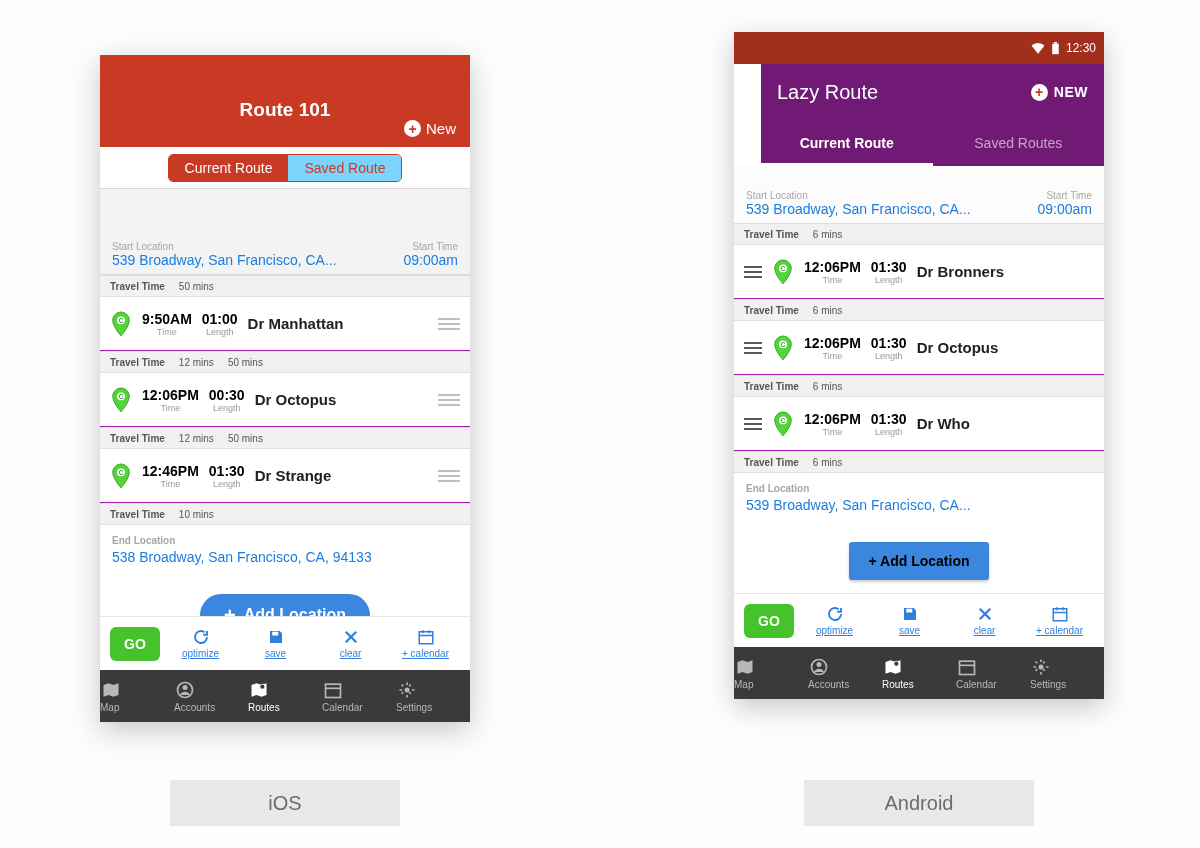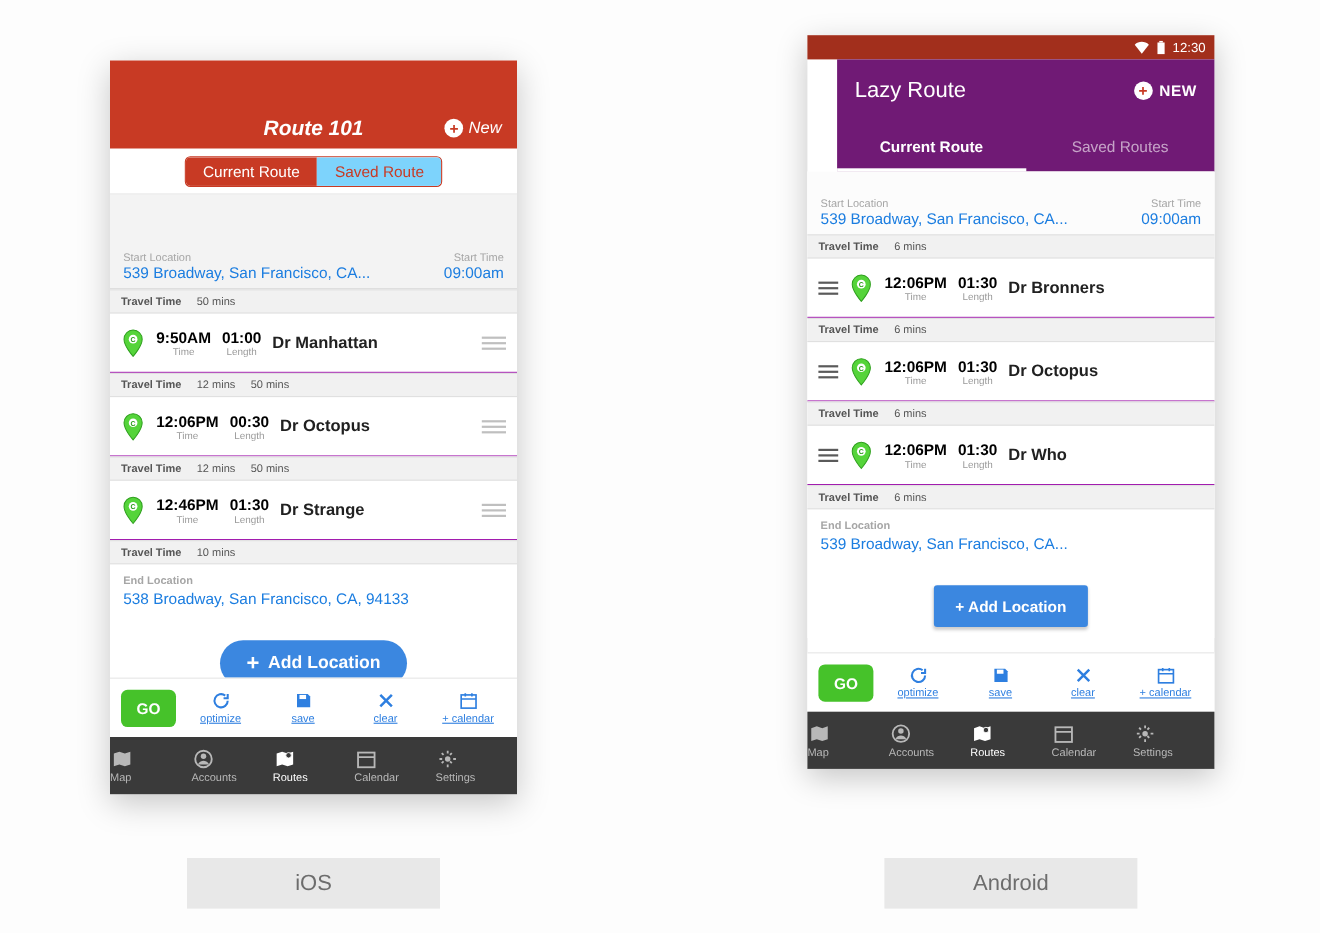--- a/index.html
+++ b/index.html
@@ -22,33 +22,33 @@
   .plat-label {
     position: absolute; height: 46px; width: 230px;
     background: #e8e8e8; color:#6d6d6d;
     display:flex; align-items:center; justify-content:center;
     font-size: 20px; font-weight: 300;
   }
   .plat-label.ios { left: 170px; top: 780px; }
   .plat-label.android { left: 804px; top: 780px; }
 
   
-  .ios .hdr { height: 80px; background:#c83a24; color:#fff; display:flex; align-items:flex-end; justify-content:center; position:relative; padding-bottom:6px;font-style:italic;}
+  .ios .hdr { height: 92px; background:#c83a24; color:#fff; display:flex; align-items:flex-end; justify-content:center; position:relative; padding-bottom:26px;}
   .ios .hdr .title { font-size: 19px; font-weight:600; }
   .ios .hdr .new-btn { position:absolute; right:14px; bottom:10px; display:flex; align-items:center; gap:5px; font-size:15px; cursor:pointer;}
   .ios .hdr .plus-circle { width:17px; height:17px; border-radius:50%; background:#fff; color:#c83a24; font-weight:900; font-size:14px; display:flex; align-items:center; justify-content:center;}
 
   .ios .seg-wrap{ height:42px; background:#fff; border-bottom:1px solid #d9d9d9; display:flex; align-items:center; justify-content:center;}
   .ios .seg { display:flex; border:1px solid #c83a24; border-radius:5px; overflow:hidden;}
   .ios .seg div { padding:5px 16px; font-size:14px; cursor:pointer;}
   .ios .seg .active { background:#c83a24; color:#fff;}
   .ios .seg .inactive { background:#7dd3fc; color:#c83a24;text-align:right;}
 
   
-  .android .statusbar { height:22px; background:#a22f1c; color:#fff; display:flex; align-items:center; justify-content:flex-end; padding:0 8px; font-size:12px; gap:6px;}
+  .android .statusbar { height:32px; background:#a22f1c; color:#fff; display:flex; align-items:center; justify-content:flex-end; padding:0 8px; font-size:12px; gap:6px;}
   .android .hdr { background:#701a75; color:#fff;margin-left:27px;}
   .android .hdr-top { height:56px; display:flex; align-items:center; justify-content:space-between; padding:0 16px;}
   .android .hdr-top .title{ font-size:20px; font-weight:500;}
   .android .hdr-top .new-btn{ display:flex; align-items:center; gap:6px; font-size:14px; font-weight:600; letter-spacing:.5px; cursor:pointer;}
   .android .hdr-top .plus-circle{ width:17px; height:17px; border-radius:50%; background:#fff; color:#c83a24; font-weight:900; font-size:14px; display:flex; align-items:center; justify-content:center;}
   .android .tabs { display:flex; height:46px;}
   .android .tabs div{ flex:1; display:flex; align-items:center; justify-content:center; font-size:14px; cursor:pointer; position:relative;}
   .android .tabs .active{ color:#fff; font-weight:600;}
   .android .tabs .inactive{ color: rgba(255,255,255,.6);}
   .android .tabs .active::after{ content:""; position:absolute; left:0; right:0; bottom:0; height:3px; background:#fff;}
@@ -73,21 +73,21 @@
   .stop .grip{ width:22px; display:flex; flex-direction:column; gap:3px; cursor:grab;}
   .stop .grip span{ height:2px; background:#bfbfbf;}
   .android .stop .drag{ width:18px; display:flex; flex-direction:column; gap:3px; cursor:grab;}
   .android .stop .drag span{ height:2px; background:#5a5a5a;}
 
   .end-block{ padding:10px 12px;}
   .end-block .lbl-small{ display:block; margin-bottom:2px;font-weight:bold;}
 
   .add-loc-wrap{ display:flex; justify-content:center; padding:18px 0 10px 0;}
   .ios .add-btn{ background:#3b87e0; color:#fff; border:none; border-radius:22px; height:42px; padding:0 24px; font-size:16px; font-weight:600; display:flex; align-items:center; gap:8px; cursor:pointer;}
-  .android .add-btn{ background:#3b87e0; color:#ffffff; border:none; border-radius:3px; height:38px; padding:0 20px; font-size:14px; font-weight:600; box-shadow:0 2px 3px rgba(0,0,0,.2); cursor:pointer;}
+  .android .add-btn{ background:#3b87e0; color:#000000; border:none; border-radius:3px; height:38px; padding:0 20px; font-size:14px; font-weight:600; box-shadow:0 2px 3px rgba(0,0,0,.2); cursor:pointer;}
 
   .action-row{ height:54px; border-top:1px solid #e6e6e6; display:flex; align-items:center; padding:0 10px; gap:6px; background:#fff;}
   .action-row .go{ background:#46c22a; color:#fff; font-weight:800; border-radius:6px; height:34px; width:50px; display:flex; align-items:center; justify-content:center; font-size:14px; cursor:pointer;}
   .action-item{ flex:1; display:flex; flex-direction:column; align-items:center; color:#2e7fe0; font-size:10px; gap:2px; cursor:pointer;text-decoration:underline;}
   .action-item .ic{ height:18px; width:18px; color:#2e7fe0;}
 
   .tabbar{ height:52px; background:#3a3a3a; display:flex;}
   .tabbar .titem{ flex:1; display:flex; flex-direction:column; align-items:flex-start; justify-content:center; gap:2px; font-size:10px; color:#b8b8b8; cursor:pointer;}
   .tabbar .titem.active{ color:#fff;}
   .tabbar .titem svg{ width:22px; height:20px;}

